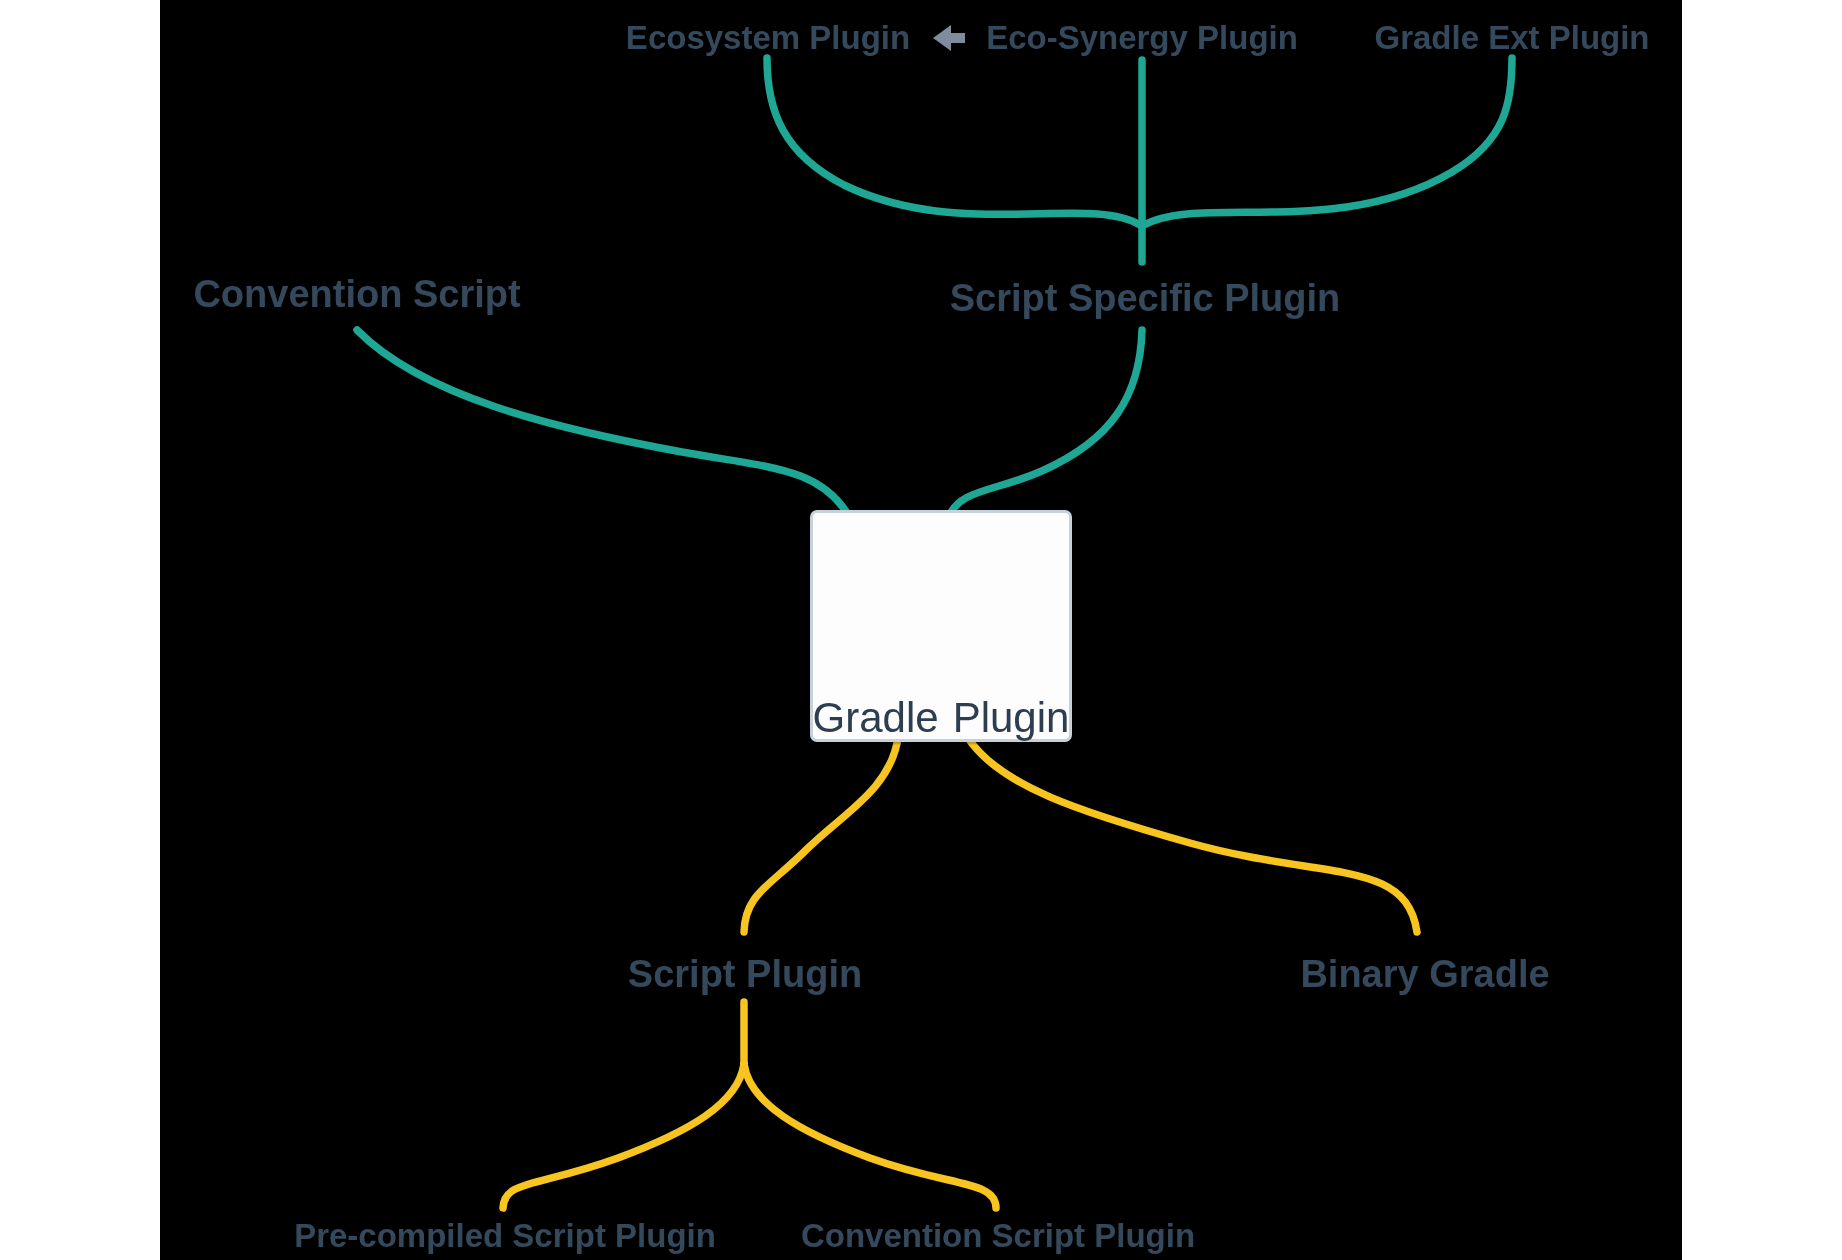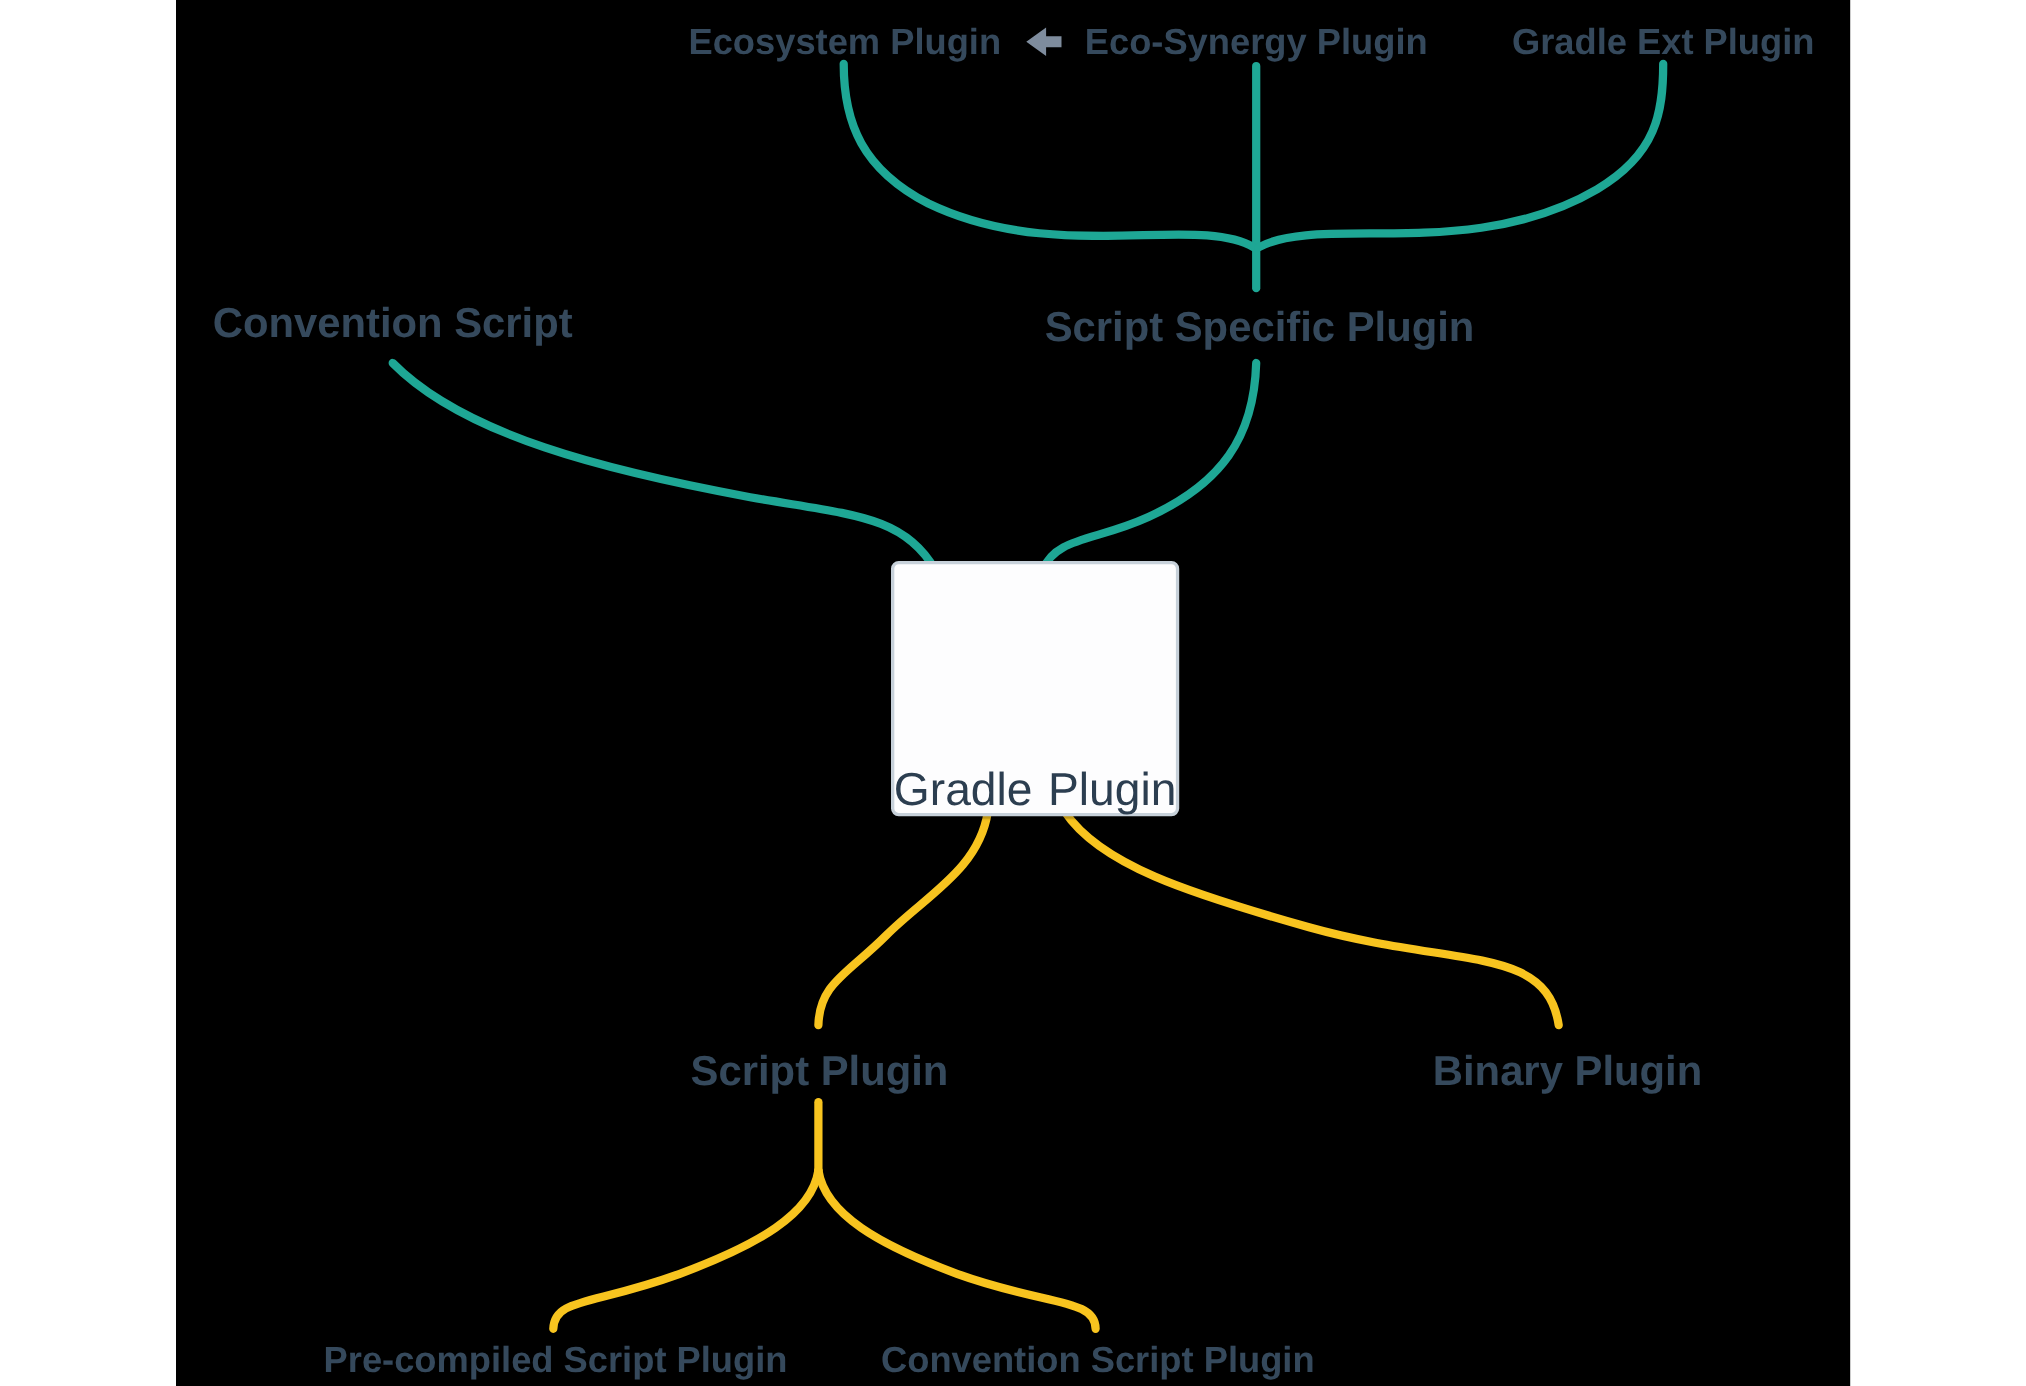--- a/index.html
+++ b/index.html
@@ -115,20 +115,20 @@
 
     <div class="node-label lbl-md" style="left:985px; top:278px;">Script Specific Plugin</div>
 
     <div class="root-box">
       <div class="line">Gradle</div>
       <div class="line">Plugin</div>
     </div>
 
     <div class="node-label lbl-md" style="left:585px; top:954px;">Script Plugin</div>
 
-    <div class="node-label lbl-md" style="left:1265px; top:954px;">Binary Plugin</div>
+    <div class="node-label lbl-md" style="left:1265px; top:954px;">Binary Gradle</div>
 
     <div class="node-label lbl-sm" style="left:345px; top:1218px;">Pre-compiled Script Plugin</div>
 
     <div class="node-label lbl-sm" style="left:838px; top:1218px;">Convention Script Plugin</div>
 
   </div>
 </div>
 
 </body></html>

